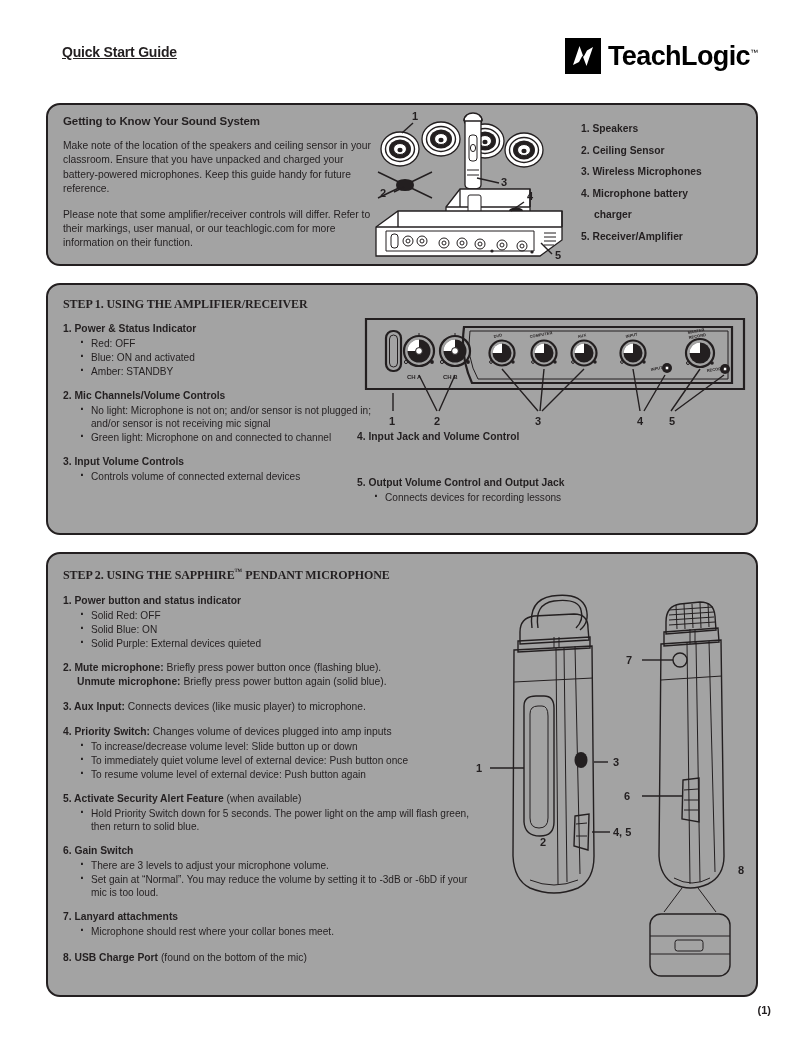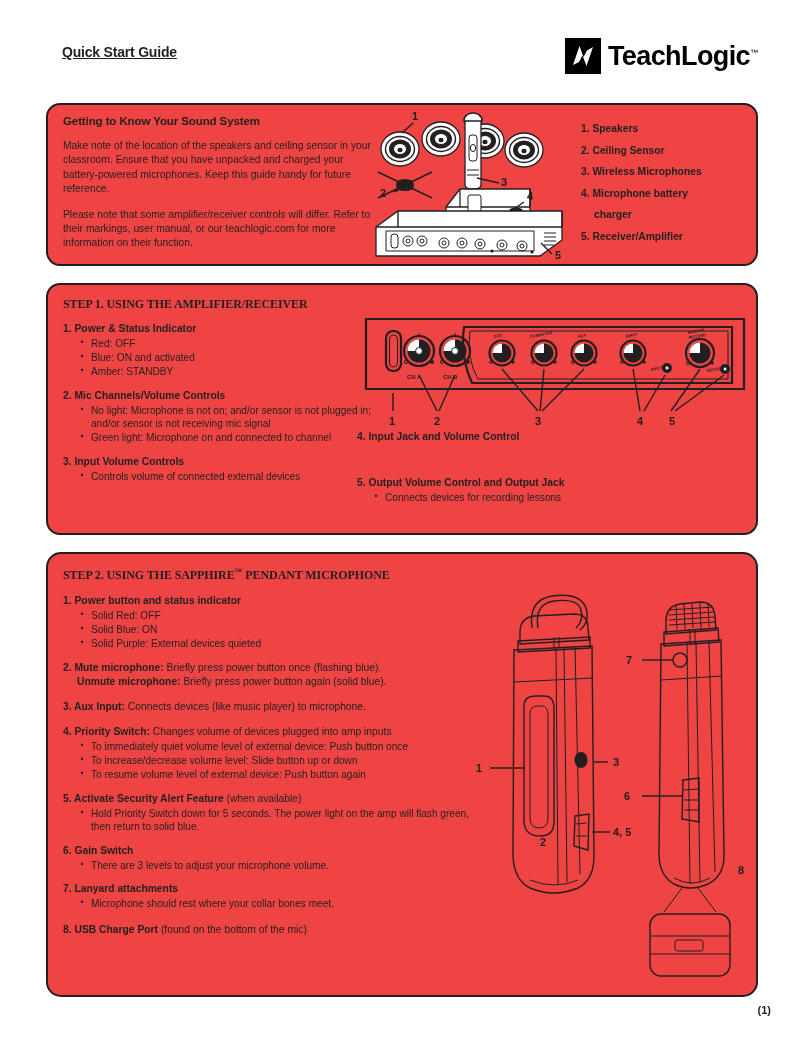--- a/index.html
+++ b/index.html
@@ -59,25 +59,25 @@
     vertical-align: super;
     font-weight: normal;
     letter-spacing: 0;
   }
 
   
   .panel {
     position: absolute;
     border: 2px solid #231f20;
     border-radius: 14px;
-    background: #ef4444;
+    background: #a3a3a3;
   }
   #panel-intro  { left: 46px; top: 103px; width: 712px; height: 163px; }
   #panel-step1  { left: 46px; top: 283px; width: 712px; height: 252px; }
-  #panel-step2  { left: 46px; top: 552px; width: 712px; height: 445px; border-radius: 15px; }
+  #panel-step2  { left: 46px; top: 552px; width: 712px; height: 445px; }
 
   
   .sec-heading {
     font-size: 11.5px;
     font-weight: bold;
     color: #231f20;
     letter-spacing: -0.1px;
   }
   .step-heading {
     font-size: 12px;
@@ -502,39 +502,40 @@
 
     <div class="blk" style="margin-bottom:11px">
       <div class="num-item"><span>3.</span>
         <span>Aux Input:</span><span class="reg"> Connects devices (like music player) to microphone.</span></div>
     </div>
 
     <div class="blk">
       <div class="num-item"><span>4.</span>
         <span>Priority Switch:</span><span class="reg"> Changes volume of devices plugged into amp inputs</span></div>
       <ul class="bullets">
+        <li>To increase/decrease volume level: Slide button up or down</li>
         <li>To immediately quiet volume level of external device: Push button once</li>
-        <li>To increase/decrease volume level: Slide button up or down</li>
         <li>To resume volume level of external device: Push button again</li>
       </ul>
     </div>
 
     <div class="blk">
       <div class="num-item"><span>5.</span>
         <span>Activate Security Alert Feature</span><span class="reg"> (when available)</span></div>
       <ul class="bullets">
         <li>Hold Priority Switch down for 5 seconds. The power light on the amp will flash green, then return to solid blue.</li>
       </ul>
     </div>
 
     <div class="blk">
       <div class="num-item"><span>6.</span>
         <span>Gain Switch</span></div>
       <ul class="bullets">
         <li>There are 3 levels to adjust your microphone volume.</li>
+        <li>Set gain at “Normal”. You may reduce the volume by setting it to -3dB or -6bD if your mic is too loud.</li>
       </ul>
     </div>
 
     <div class="blk">
       <div class="num-item"><span>7.</span>
         <span>Lanyard attachments</span></div>
       <ul class="bullets">
         <li>Microphone should rest where your collar bones meet.</li>
       </ul>
     </div>

